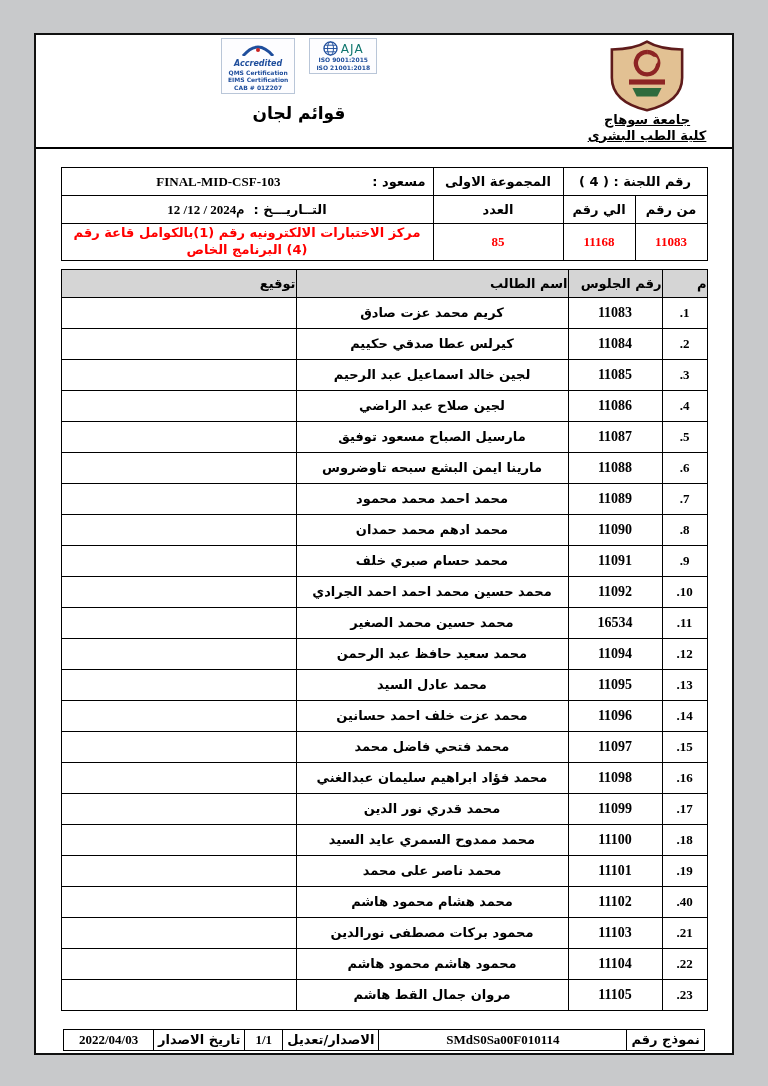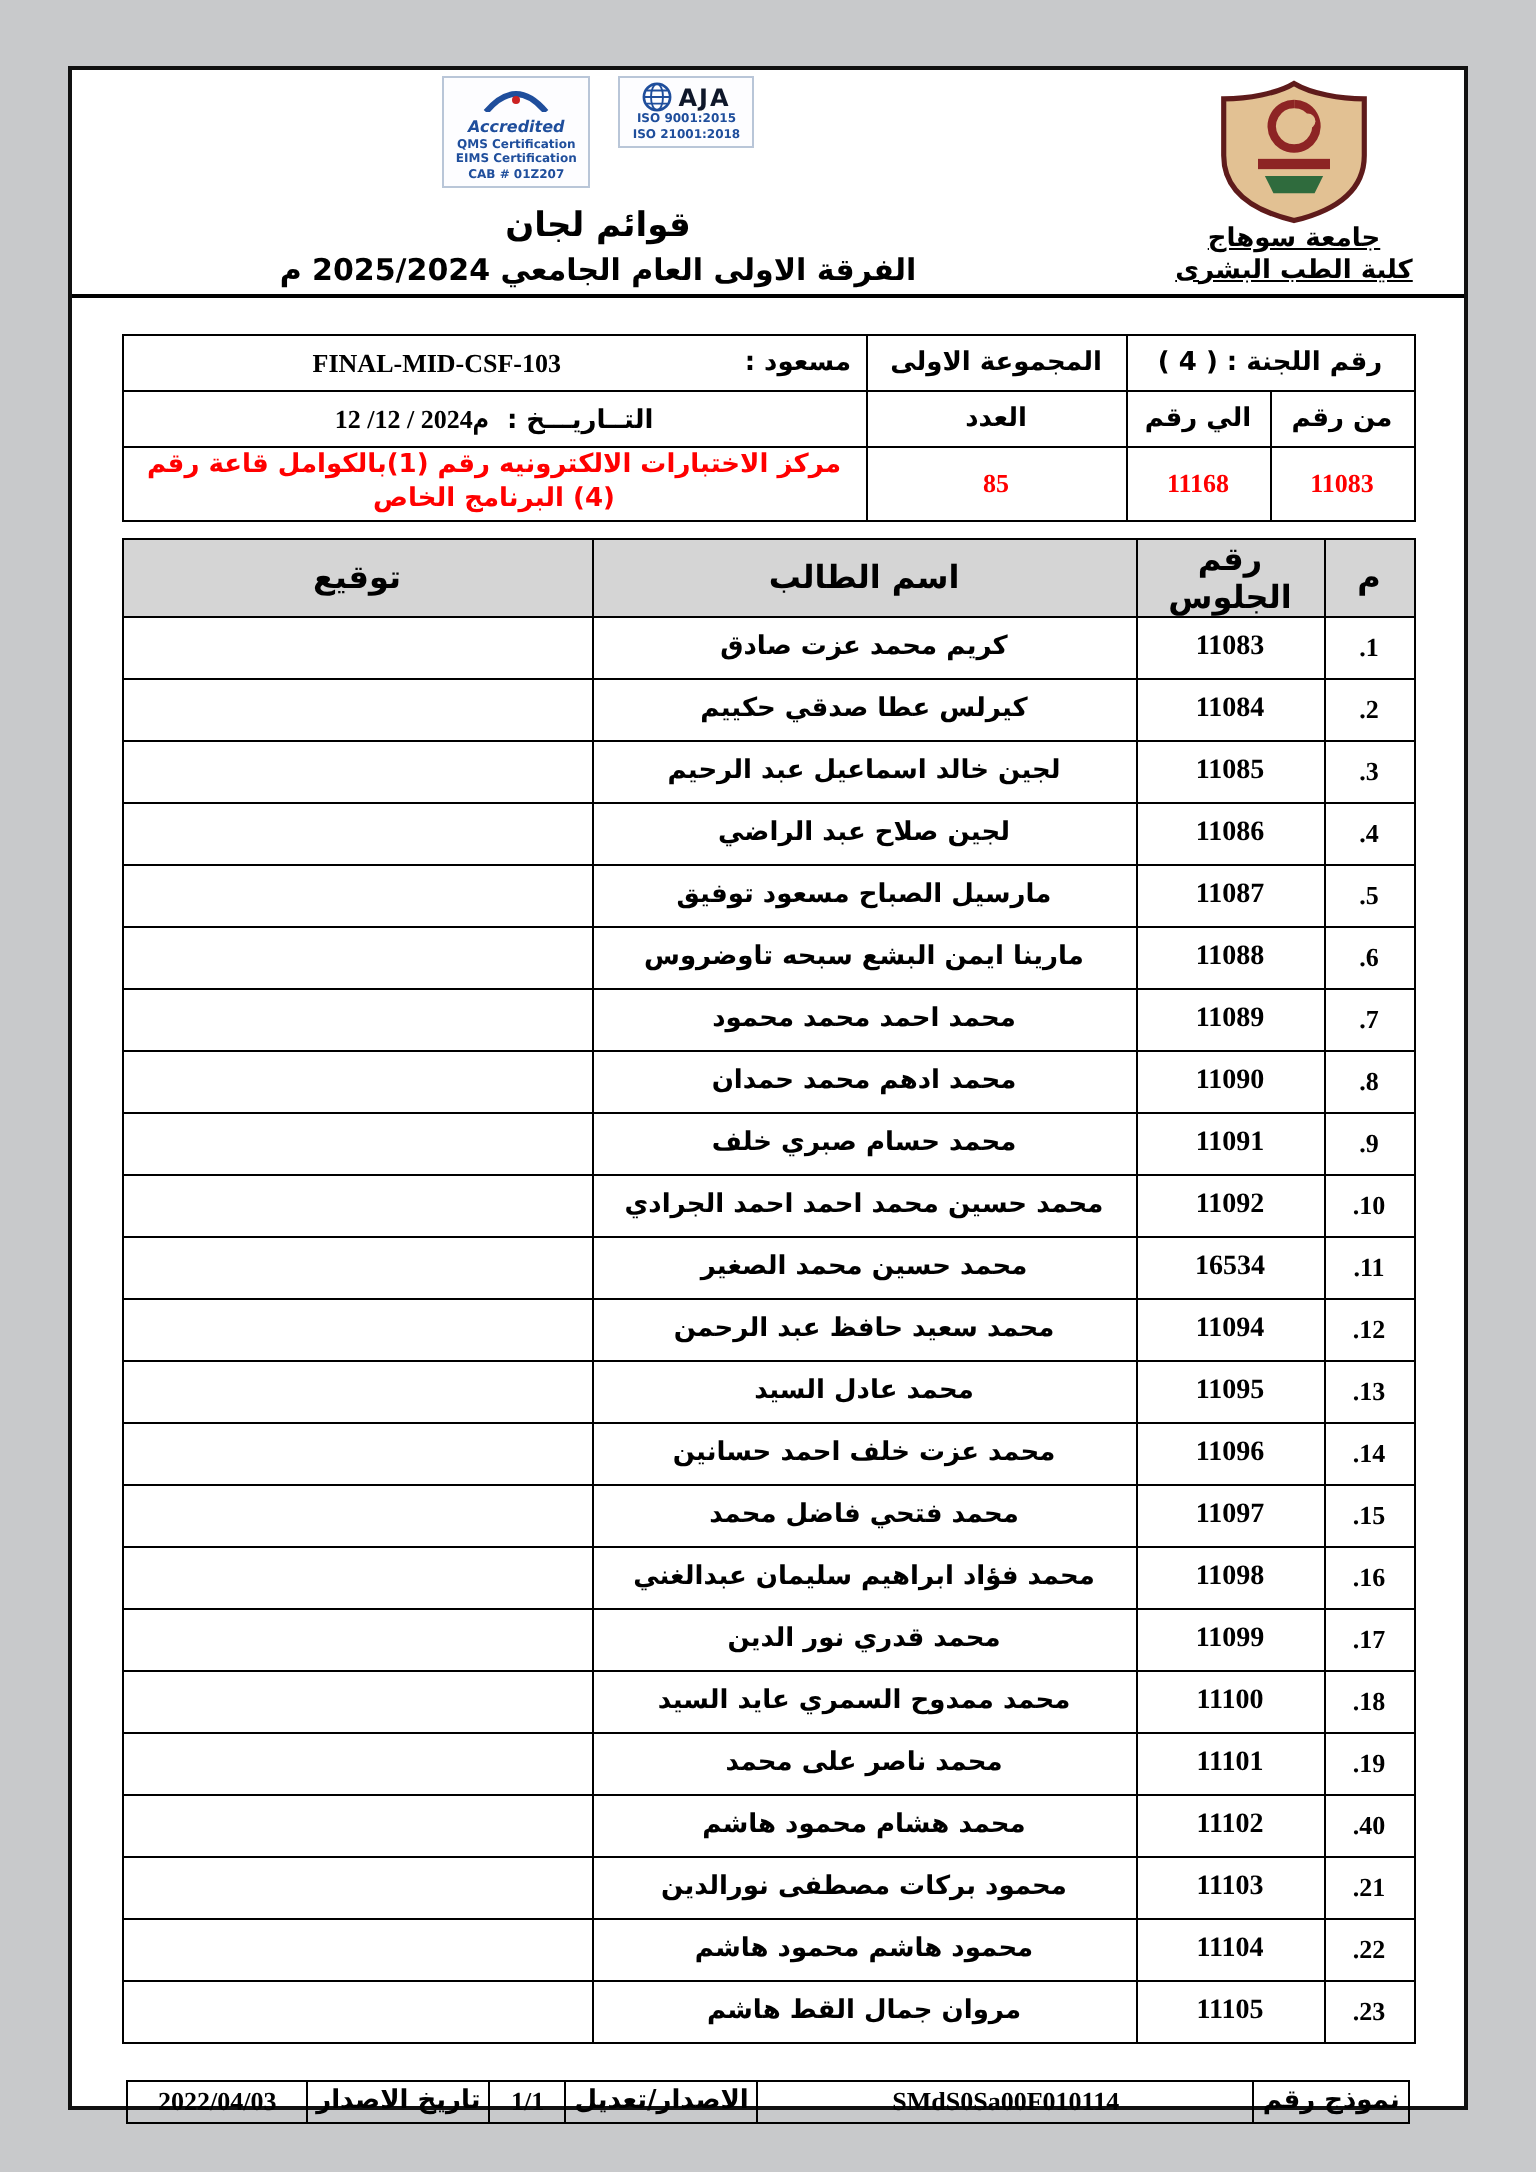--- a/index.html
+++ b/index.html
@@ -25,42 +25,42 @@
   .hdr-left  { width:166px; border-right:2px solid #000; display:flex; flex-direction:column; }
   .emblem-box { flex:1; display:flex; align-items:center; justify-content:center; }
   .dept-box { border-top:2px solid #000; height:26px; display:flex; align-items:center; justify-content:center;
               font-size:12px; font-weight:bold; }
 
   .certs { display:flex; gap:14px; height:50px; align-items:flex-start; }
   .cert { border:1px solid #b9c6d8; background:#fdfdff; padding:2px 6px; text-align:center; }
   .cert-line { font-size:6px; line-height:1.25; color:#1f4e9c; font-weight:bold; white-space:nowrap; }
   .cert1-name { font-size:8px; font-weight:bold; font-style:italic; color:#1f4e9c; line-height:1.1; }
   .aja-row { display:flex; align-items:center; justify-content:center; gap:3px; }
-  .aja-name { font-size:12px; font-weight:bold; color:#0f172a; letter-spacing:1px; }
+  .aja-name { font-size:12px; font-weight:normal; color:#0f766e; letter-spacing:1px; }
 
   .doc-title { font-size:17px; font-weight:bold; margin-top:15px;text-align:center; }
   .doc-subtitle { font-size:15px; font-weight:bold; margin-top:3px; }
 
   
   .info-table { width:646px; margin:18px auto 0; border-collapse:collapse; table-layout:fixed; }
   .info-table td { border:1px solid #000; text-align:center; vertical-align:middle;
                    font-weight:bold; font-size:13px; height:28px; padding:1px 3px; }
   .info-table tr.vals td { height:36px; }
   .red { color:#ff0000; }
   .note-cell { font-size:10px; line-height:1.3; }
   .num-val { font-family:"Liberation Serif", serif; font-size:15px; }
   .course-flex { display:flex; align-items:center; }
   .course-flex .lbl { padding-right:4px; white-space:nowrap; }
   .course-flex .val { flex:1; text-align:center; }
   .latin { font-family:"Liberation Serif", serif; }
 
   
   .main-table { width:646px; margin:8px auto 0; border-collapse:collapse; table-layout:fixed; }
   .main-table th, .main-table td { border:1px solid #000; font-weight:bold; vertical-align:middle; }
-  .main-table th { background:#d5d5d5; height:28px; font-size:16px; text-align:center; }
+  .main-table th { background:#d5d5d5; height:28px; font-size:13px; text-align:right; }
   .main-table td { height:31px; text-align:center; }
   .c-idx  { font-size:13px; font-family:"Liberation Serif", serif; }
   .c-seat { font-size:14px; font-family:"Liberation Serif", serif; }
   .c-name { font-size:13px; }
 
   
   .footer-table { margin:18px auto 0; border-collapse:collapse; table-layout:fixed; }
   .footer-table td { border:1px solid #000; height:21px; text-align:center; vertical-align:middle;
                      font-size:13px; font-weight:bold; padding:0 4px; white-space:nowrap; }
 </style>
@@ -102,21 +102,20 @@
               <ellipse cx="8" cy="8" rx="3.2" ry="7" fill="none" stroke="#1f4e9c" stroke-width="1"></ellipse>
               <path d="M1 8 h14 M2.5 4.5 h11 M2.5 11.5 h11" stroke="#1f4e9c" stroke-width="1" fill="none"></path>
             </svg>
             <span class="aja-name">AJA</span>
           </div>
           <div class="cert-line">ISO 9001:2015</div>
           <div class="cert-line">ISO 21001:2018</div>
         </div>
       </div>
       <div class="doc-title">قوائم لجان</div>
-      <div class="doc-subtitle">الفرقة الاولى العام الجامعي 2025/2024 م</div>
     </div>
 
   </div>
 
   <table class="info-table">
     <colgroup>
         <col style="width:72px">
         <col style="width:72px">
         <col style="width:130px">
         <col style="width:372px">

